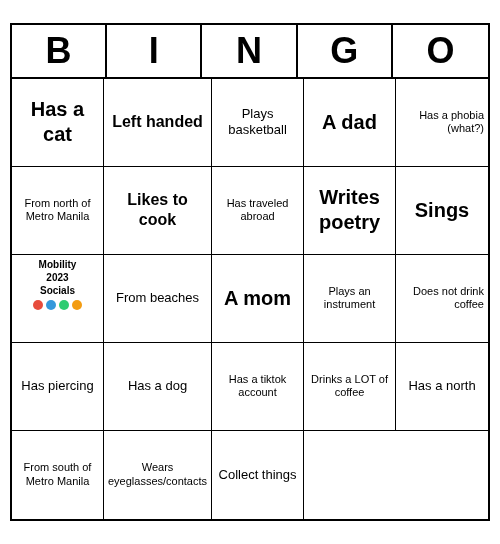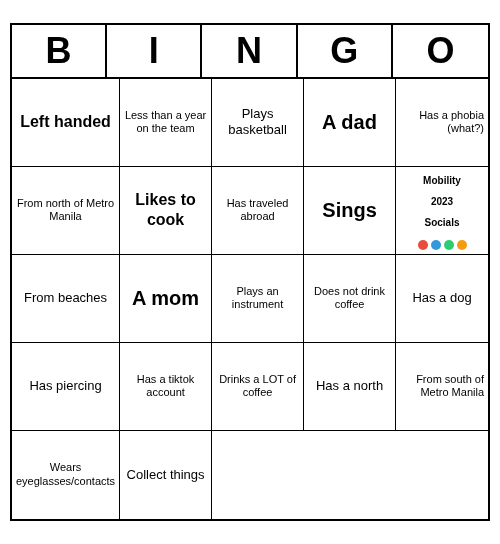--- a/index.html
+++ b/index.html
@@ -67,22 +67,22 @@
       font-size: 16px;
       font-weight: bold;
     }
     .cell-text.small {
       font-size: 11px;
     }
     .center-cell {
       display: flex;
       flex-direction: column;
       align-items: center;
-      justify-content: flex-end;
-      gap: 10px;
+      justify-content: flex-start;
+      gap: 2px;
     }
     .center-logo-text {
       font-size: 10px;
       font-weight: bold;
     }
     .dots-row {
       display: flex;
       gap: 3px;
       margin-top: 2px;
     }
@@ -99,24 +99,24 @@
   <div class="bingo-header">
     <div class="bingo-letter">B</div>
     <div class="bingo-letter">I</div>
     <div class="bingo-letter">N</div>
     <div class="bingo-letter">G</div>
     <div class="bingo-letter">O</div>
   </div>
   <div class="bingo-grid">
 
     <div class="bingo-cell">
-      <span class="cell-text medium">Left handed</span>
+      <span class="cell-text large">Has a cat</span>
     </div>
     <div class="bingo-cell">
-      <span class="cell-text small">Less than a year on the team</span>
+      <span class="cell-text medium">Left handed</span>
     </div>
     <div class="bingo-cell">
       <span class="cell-text normal">Plays basketball</span>
     </div>
     <div class="bingo-cell">
       <span class="cell-text large">A dad</span>
     </div>
 
     <div class="bingo-cell">
       <span class="cell-text small">Has a phobia (what?)</span>
@@ -124,20 +124,23 @@
     <div class="bingo-cell">
       <span class="cell-text small">From north of Metro Manila</span>
     </div>
     <div class="bingo-cell">
       <span class="cell-text medium">Likes to cook</span>
     </div>
     <div class="bingo-cell">
       <span class="cell-text small">Has traveled abroad</span>
     </div>
 
+    <div class="bingo-cell">
+      <span class="cell-text large">Writes poetry</span>
+    </div>
     <div class="bingo-cell">
       <span class="cell-text large">Sings</span>
     </div>
     <div class="bingo-cell center-cell">
       <span class="center-logo-text">Mobility</span>
       <span class="center-logo-text">2023</span>
       <span class="center-logo-text">Socials</span>
       <div class="dots-row">
         <div class="dot" style="background-color:#e74c3c;"></div>
         <div class="dot" style="background-color:#3498db;"></div>
@@ -152,24 +155,24 @@
       <span class="cell-text large">A mom</span>
     </div>
 
     <div class="bingo-cell">
       <span class="cell-text small">Plays an instrument</span>
     </div>
     <div class="bingo-cell">
       <span class="cell-text small">Does not drink coffee</span>
     </div>
     <div class="bingo-cell">
-      <span class="cell-text normal">Has a dog</span>
+      <span class="cell-text normal">Has piercing</span>
     </div>
     <div class="bingo-cell">
-      <span class="cell-text normal">Has piercing</span>
+      <span class="cell-text normal">Has a dog</span>
     </div>
     <div class="bingo-cell">
       <span class="cell-text small">Has a tiktok account</span>
     </div>
 
     <div class="bingo-cell">
       <span class="cell-text small">Drinks a LOT of coffee</span>
     </div>
     <div class="bingo-cell">
       <span class="cell-text normal">Has a north</span>

